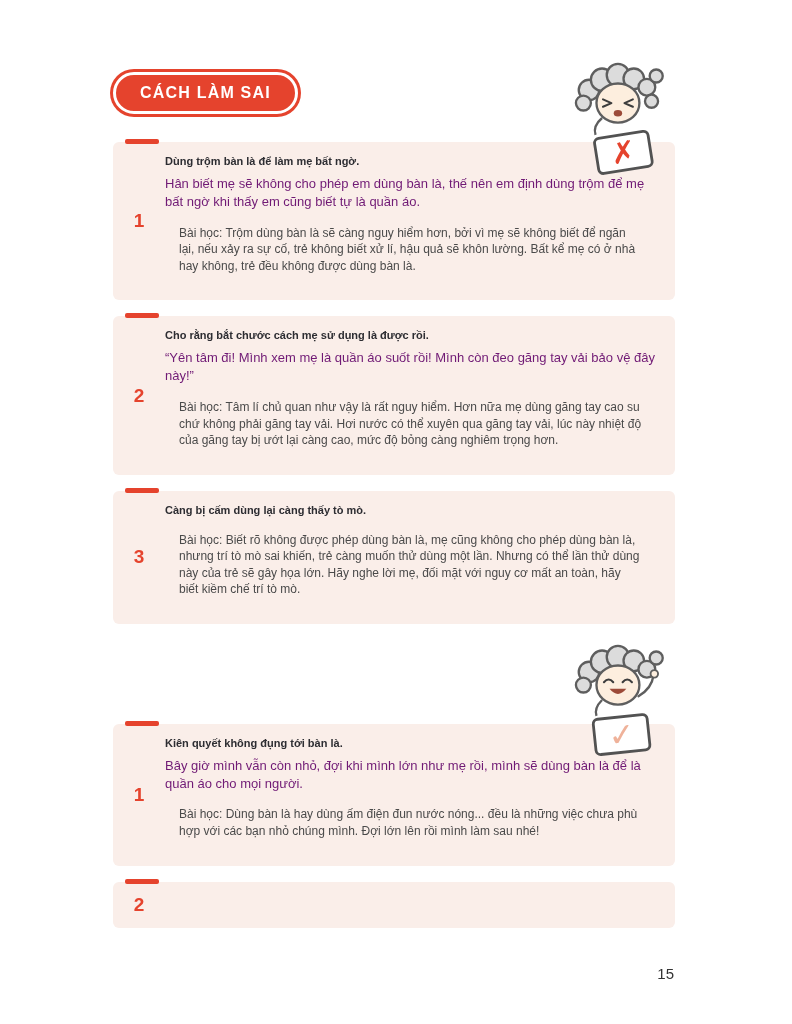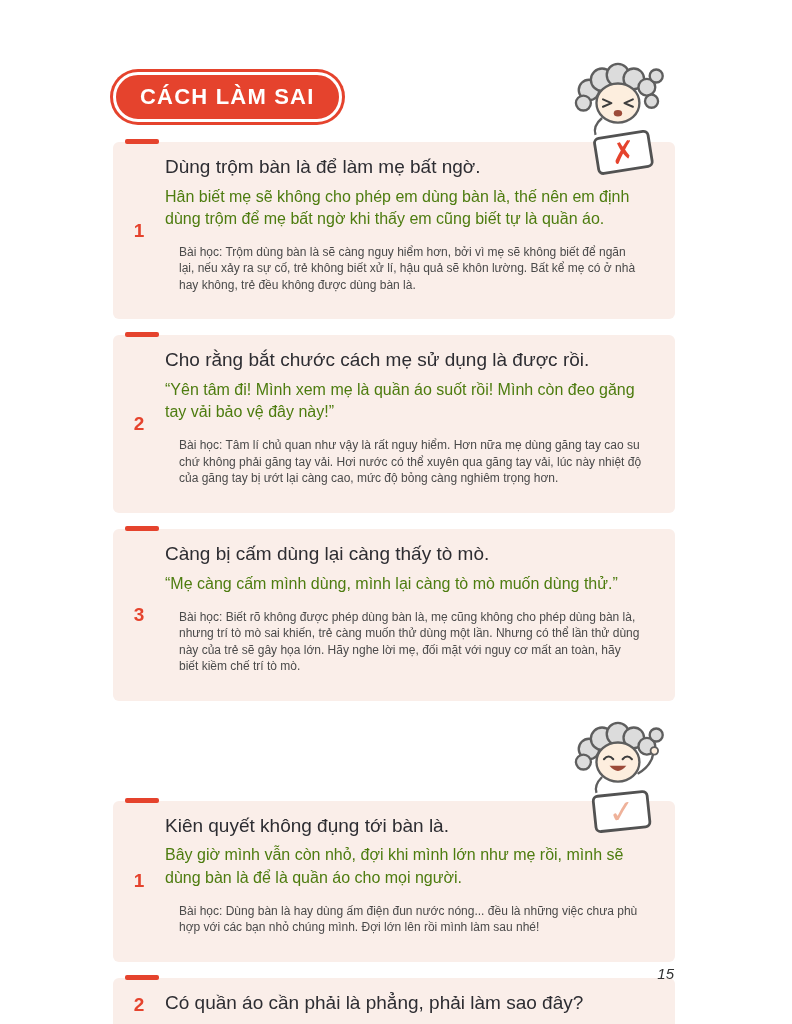--- a/index.html
+++ b/index.html
@@ -15,21 +15,21 @@
     --red: #e5432d;
     --box: #faeee9;
   }
   .content { position: absolute; left: 113px; top: 72px; width: 562px; }
   .section-header { position: relative; height: 44px; margin-bottom: 26px; }
   .badge {
     display: inline-block;
     background: var(--red);
     color: #ffffff;
     font-weight: bold;
-    font-size: 22px;
+    font-size: 16px;
     letter-spacing: 1.2px;
     padding: 9px 24px;
     border-radius: 999px;
     border: 3px solid #ffffff;
     box-shadow: 0 0 0 3px var(--red);
   }
   .mascot { position: absolute; right: 2px; top: -14px; width: 112px; height: 120px; z-index: 3; }
   .mascot svg { width: 100%; height: 100%; }
   .items { display: flex; flex-direction: column; gap: 16px; }
   .item {
@@ -44,25 +44,25 @@
     top: -3px;
     left: 12px;
     width: 34px;
     height: 5px;
     background: var(--red);
     border-radius: 2px;
   }
   .marker { flex: 0 0 52px; display: flex; align-items: center; justify-content: center; }
   .num { color: var(--red); font-size: 19px; font-weight: bold; }
   .body-col { flex: 1; }
-  .title { margin: 0 0 6px; font-weight: normal; font-size: 19px; color: #2d2d32; line-height: 1.35; }
-  .body { margin: 0 0 6px; font-size: 16px; line-height: 1.38; color: #4d7c0f; }
+  .title { margin: 0 0 6px; font-weight: bold; font-size: 11px; color: #2d2d32; line-height: 1.35; }
+  .body { margin: 0 0 6px; font-size: 13px; line-height: 1.38; color: #701a75; }
   .lesson { margin: 14px; font-size: 12px; line-height: 1.38; color: #4a4a4a; }
   .section + .section { margin-top: 30px; }
-  .page-num { position: absolute; right: 118px; bottom: 42px; font-size: 15px; color: #333333; font-style: italic; }
+  .page-num { position: absolute; right: 118px; bottom: 42px; font-size: 15px; color: #333333; }
 </style>
 </head>
 <body>
 
 <div class="page">
   <div class="content">
 
     <div class="section">
       <div class="section-header">
         <div class="badge">CÁCH LÀM SAI</div>
@@ -116,21 +116,20 @@
           </div>
         </div>
 
         <div class="item">
           <span class="dash"></span>
           <div class="marker">
               <span class="num">3</span>
             </div>
           <div class="body-col">
             <p class="title">Càng bị cấm dùng lại càng thấy tò mò.</p>
-            <p class="body">“Mẹ càng cấm mình dùng, mình lại càng tò mò muốn dùng thử.”</p>
             <p class="lesson"><span>Bài học:</span> <span>Biết rõ không được phép dùng bàn là, mẹ cũng không cho phép dùng bàn là, nhưng trí tò mò sai khiến, trẻ càng muốn thử dùng một lần. Nhưng có thể lần thử dùng này của trẻ sẽ gây họa lớn. Hãy nghe lời mẹ, đối mặt với nguy cơ mất an toàn, hãy biết kiềm chế trí tò mò.</span></p>
           </div>
         </div>
 
       </div>
     </div>
 
     <div class="section">
       <div class="section-header">
         <div class="mascot">
@@ -171,21 +170,20 @@
             <p class="lesson"><span>Bài học:</span> <span>Dùng bàn là hay dùng ấm điện đun nước nóng... đều là những việc chưa phù hợp với các bạn nhỏ chúng mình. Đợi lớn lên rồi mình làm sau nhé!</span></p>
           </div>
         </div>
 
         <div class="item">
           <span class="dash"></span>
           <div class="marker">
               <span class="num">2</span>
             </div>
           <div class="body-col">
-            <p class="title">Có quần áo cần phải là phẳng, phải làm sao đây?</p>
           </div>
         </div>
 
       </div>
     </div>
 
   </div>
 
   <div class="page-num">15</div>
 </div>

